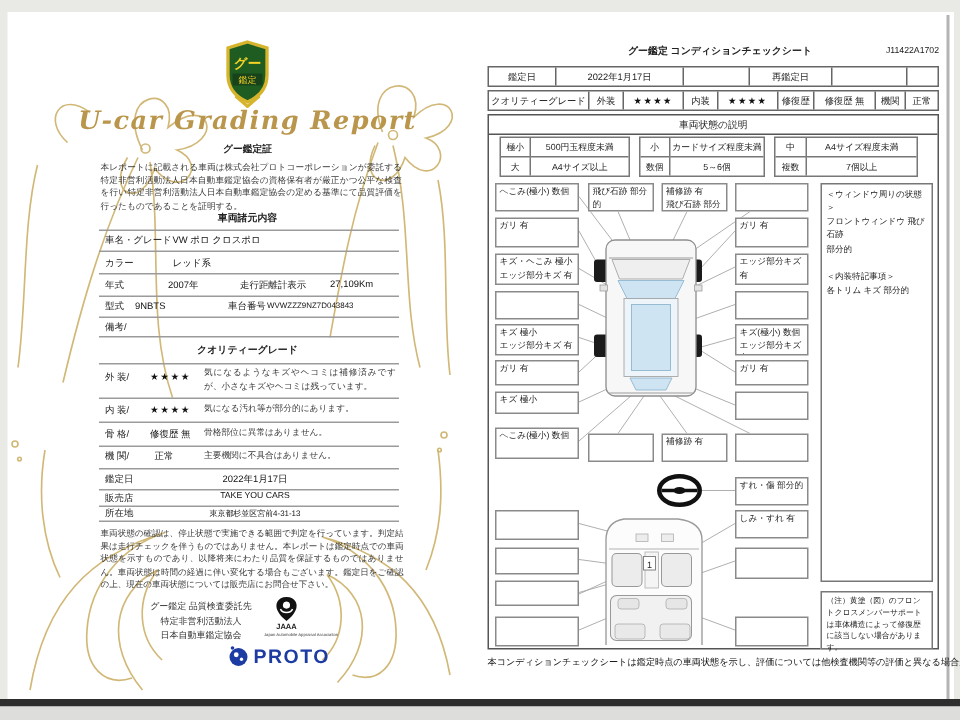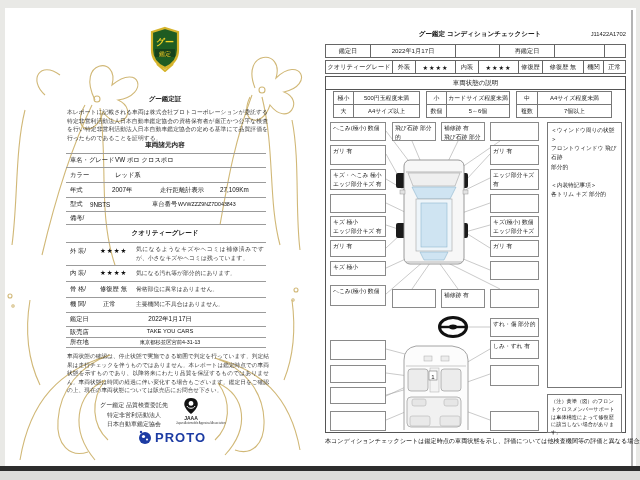--- a/index.html
+++ b/index.html
@@ -75,20 +75,21 @@
   </svg>
 
   <svg class="abs" style="left:148px;top:26px" width="34" height="46" viewBox="0 0 34 46">
     <path d="M17,2 L30,6 L30,24 C30,34 24,39 17,42 C10,39 4,34 4,24 L4,6 Z" fill="#1f5c22" stroke="#d6b42c" stroke-width="2.2"></path>
     <text x="17" y="19" text-anchor="middle" font-size="9" font-weight="bold" fill="#f4d325">グー</text>
     <rect x="7" y="23" width="20" height="8" fill="#17421a"></rect>
     <text x="17" y="29.5" text-anchor="middle" font-size="6" fill="#f4d325">鑑定</text>
     <path d="M9,38 L17,45 L25,38" fill="none" stroke="#d6b42c" stroke-width="2"></path>
   </svg>
 
+  <div class="abs cert-title center" style="left:45px;top:71px;width:240px">U-car Grading Report</div>
   <div class="abs sub center" style="left:110px;top:95px;width:110px">グー鑑定証</div>
   <div class="abs p6" style="left:67px;top:108px;width:201px">本レポートに記載される車両は株式会社プロトコーポレーションが委託する特定非営利活動法人日本自動車鑑定協会の資格保有者が厳正かつ公平な検査を行い特定非営利活動法人日本自動車鑑定協会の定める基準にて品質評価を行ったものであることを証明する。</div>
 
   <div class="abs sec-title center" style="left:110px;top:141px;width:110px">車両諸元内容</div>
 
   <div class="hl" style="left:66px;top:153px;width:200px"></div>
   <div class="hl" style="left:66px;top:167px;width:200px"></div>
   <div class="hl" style="left:66px;top:182px;width:200px"></div>
   <div class="hl" style="left:66px;top:197px;width:200px"></div>
   <div class="hl" style="left:66px;top:211px;width:200px"></div>
@@ -147,21 +148,21 @@
 
   <div class="abs" style="left:176px;top:397px;width:30px">
     <svg width="30" height="18" viewBox="0 0 30 18" style="display:block;margin:0 auto">
       <path d="M15,1 C9,1 7,6 9,10 C11,14 13,15 15,17 C17,15 19,14 21,10 C23,6 21,1 15,1 Z M15,4 C17,4 18,6 17,8 C16,9 14,9 13,8 C12,6 13,4 15,4 Z" fill="#111"></path>
       <path d="M11,9 C12,12 18,12 19,9" fill="none" stroke="#fff" stroke-width="1"></path>
     </svg>
     <div class="jaaa-acr">JAAA</div>
     <div class="jaaa-full">Japan Automobile Appraisal Association</div>
   </div>
 
-  <div class="abs" style="left:138px;top:430px;display:flex;align-items:flex-end;gap:3px">
+  <div class="abs" style="left:152px;top:430px;display:flex;align-items:flex-end;gap:3px">
     <svg width="14" height="15" viewBox="0 0 14 15">
       <circle cx="7" cy="8" r="6" fill="#1c3ba3"></circle>
       <circle cx="5.5" cy="6.5" r="1.6" fill="#fff"></circle>
       <circle cx="9" cy="9.5" r="1.1" fill="#fff"></circle>
       <circle cx="3" cy="2" r="1.2" fill="#1c3ba3"></circle>
     </svg>
     <span class="proto-word">PROTO</span>
   </div>
 </div>
 

